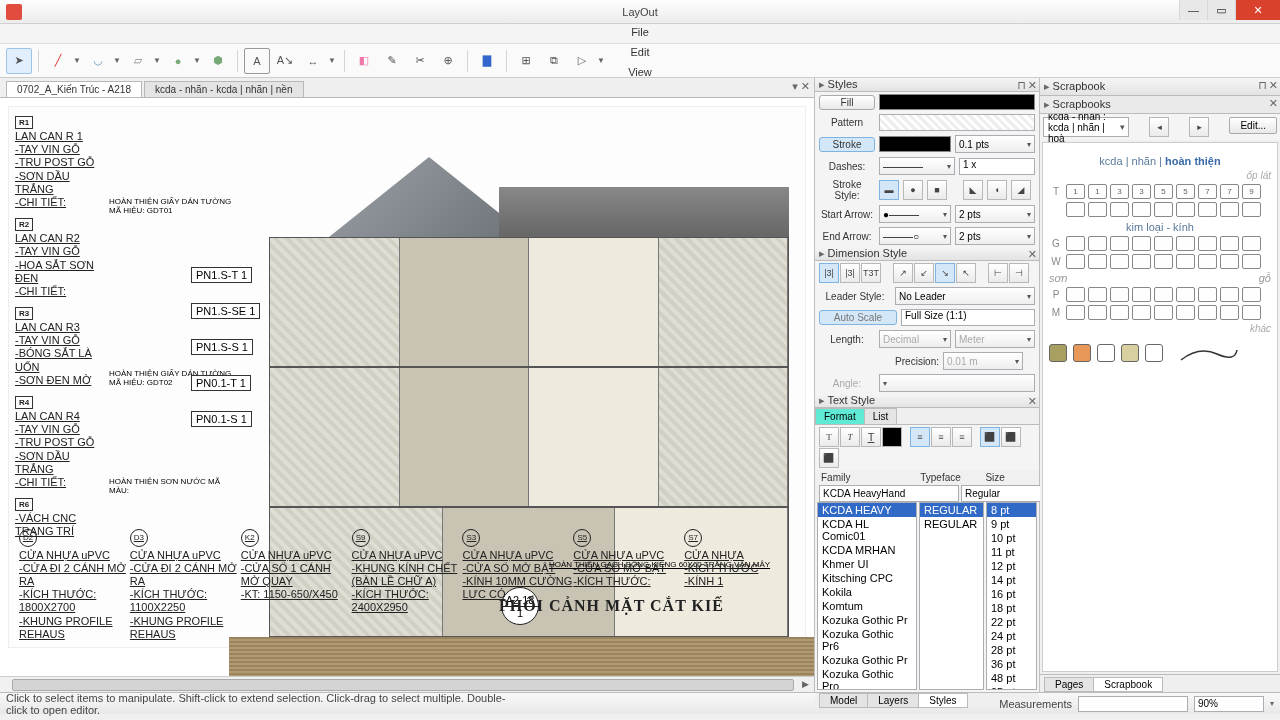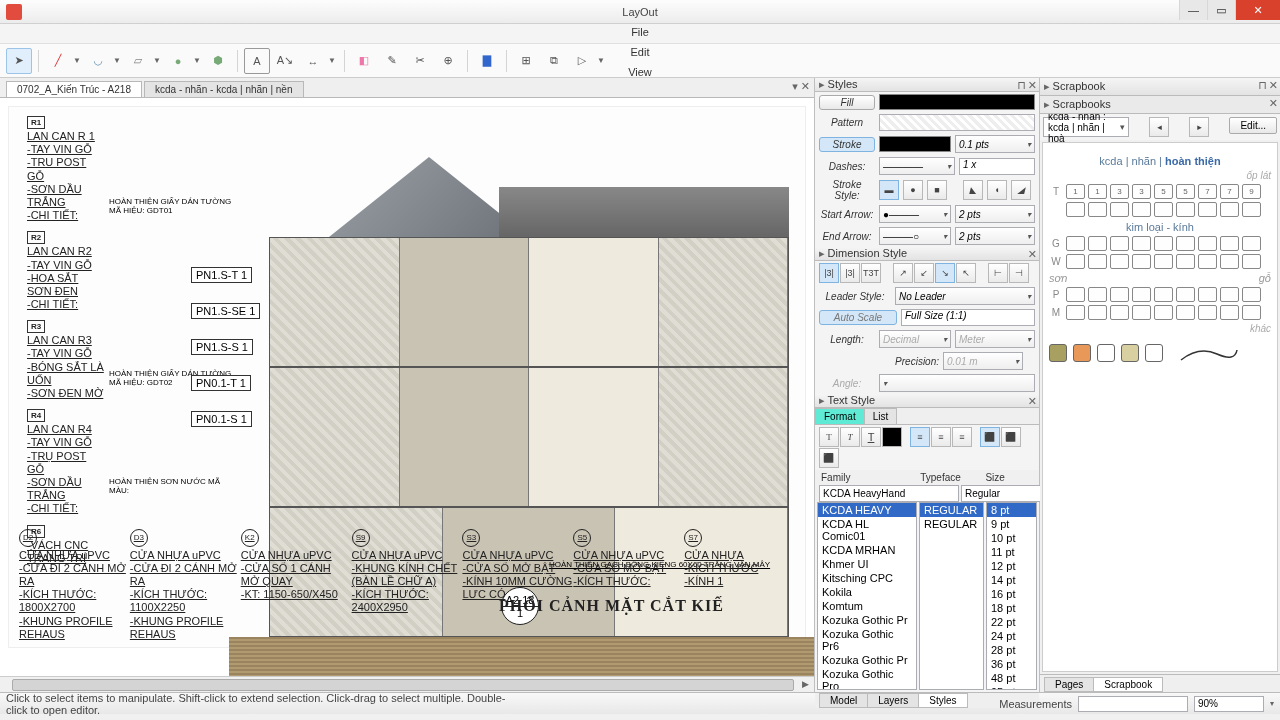--- a/index.html
+++ b/index.html
@@ -33,37 +33,37 @@
 .floor.f2 { top: 210px; height: 140px; }
 .floor.f1 { top: 350px; height: 130px; background:#d8d4cb; }
 .room { flex:1; border-right:1px solid #777; background: repeating-linear-gradient(45deg,#e0ddd4,#e0ddd4 4px,#d2cfc5 4px,#d2cfc5 8px); position:relative; }
 .room:nth-child(2){ background:#c9c3b4; }
 .room:nth-child(3){ background:#efeade; }
 .ground { position:absolute; top:480px; left:-40px; width:600px; height:60px; background: repeating-linear-gradient(0deg,#b19970,#b19970 2px,#9a845f 2px,#9a845f 4px); }
 .drawtitle { position:absolute; bottom:32px; left:490px; font-weight:bold; font-size:16px; color:#222; letter-spacing:1px; font-family: serif; }
 .circle-num { position:absolute; bottom:22px; left:492px; width:38px; height:38px; border:1.5px solid #222; border-radius:50%; display:flex; flex-direction:column; align-items:center; justify-content:center; font-size:9px; background:#fff; }
 .circle-num .bot{ border-top:1px solid #222; width:100%; text-align:center; }
 .label-col { position:absolute; left:6px; top:8px; width:90px; font-size:8px; color:#222; }
-.lb { margin-bottom:8px;margin-left:12px; }
+.lb { margin-bottom:8px; }
 .lb .hd{ border:1px solid #333; padding:1px 3px; display:inline-block; font-weight:bold; font-size:8px; margin-bottom:1px;}
 .lb div{ text-decoration:underline; line-height:1.2; }
 .callout-col{ position:absolute; left:182px; top:160px; font-size:8px; }
 .co{ border:1px solid #333; padding:1px 4px; margin-bottom:20px; background:#fff; display:inline-block; }
 .bottom-labels{ position:absolute; bottom:6px; left:10px; right:10px; display:flex; font-size:7.5px; color:#222; }
 .bl{ flex:1; }
 .bl .c{ width:18px; height:18px; border:1px solid #222; border-radius:50%; display:flex; align-items:center; justify-content:center; margin-bottom:2px; font-size:8px;}
 .bl div{ text-decoration:underline; line-height:1.2;}
 .h-scroll{ height:16px; background:#f0f0f0; border-top:1px solid #ccc; position:relative;}
 .h-scroll .thumb{ position:absolute; left:12px; right:20px; top:2px; height:12px; background:#d4d4d4; border:1px solid #aaa; border-radius:2px;}
 .h-scroll .thumb::after{content:'▶'; position:absolute; right:-16px; top:-1px; font-size:9px; color:#666;}
 .panels { width: 225px; background: #f0f0f0; display: flex; flex-direction: column; border-right:1px solid #bfbfbf;}
 .panel-hdr { height: 18px; background: linear-gradient(#f5f5f5,#e3e3e3); border-bottom: 1px solid #bbb; display: flex; align-items: center; padding: 0 4px; font-size: 11px; color: #333; position:relative;}
 .panel-hdr .t::before{ content:'▸ '; color:#666;}
 .panel-hdr .ctrls{ position:absolute; right:2px; top:1px; display:flex; gap:2px; font-size:10px; color:#666;}
-.prow { display: flex; align-items: center; padding: 2px 4px; gap: 4px; background:#f4f4f4;font-style:italic;}
+.prow { display: flex; align-items: center; padding: 2px 4px; gap: 4px; background:#f4f4f4;}
 .plabel { width: 56px; text-align: center; font-size: 10px; color: #333; }
 .plabel.btn{ background:linear-gradient(#fff,#e8e8e8); border:1px solid #aaa; border-radius:3px; text-align:center; padding:1px 0;}
 .pswatch { flex: 1; height: 16px; background: #000; border: 1px solid #888; }
 .pinput { flex: 1; height: 17px; border: 1px solid #abadb3; background: #fff; font-size: 10px; padding: 0 3px; }
 .pselect { width: 80px; height: 18px; border: 1px solid #abadb3; background: linear-gradient(#fff,#eee); font-size: 10px; display:flex; align-items:center; justify-content:space-between; padding:0 3px;}
 .pselect::after{content:'▾'; font-size:8px; color:#555;}
 .btnrow { display:flex; gap:1px; padding:2px 4px; background:#f4f4f4; flex-wrap:wrap;}
 .sbtn{ width:20px; height:20px; border:1px solid #b8b8b8; background:linear-gradient(#fff,#eaeaea); display:flex; align-items:center; justify-content:center; font-size:9px; color:#444;}
 .sbtn.on{ background:#d4e7f8; border-color:#7fb4e0;}
 .ftabs{ display:flex; background:#efefef; border-bottom:1px solid #bbb;}

